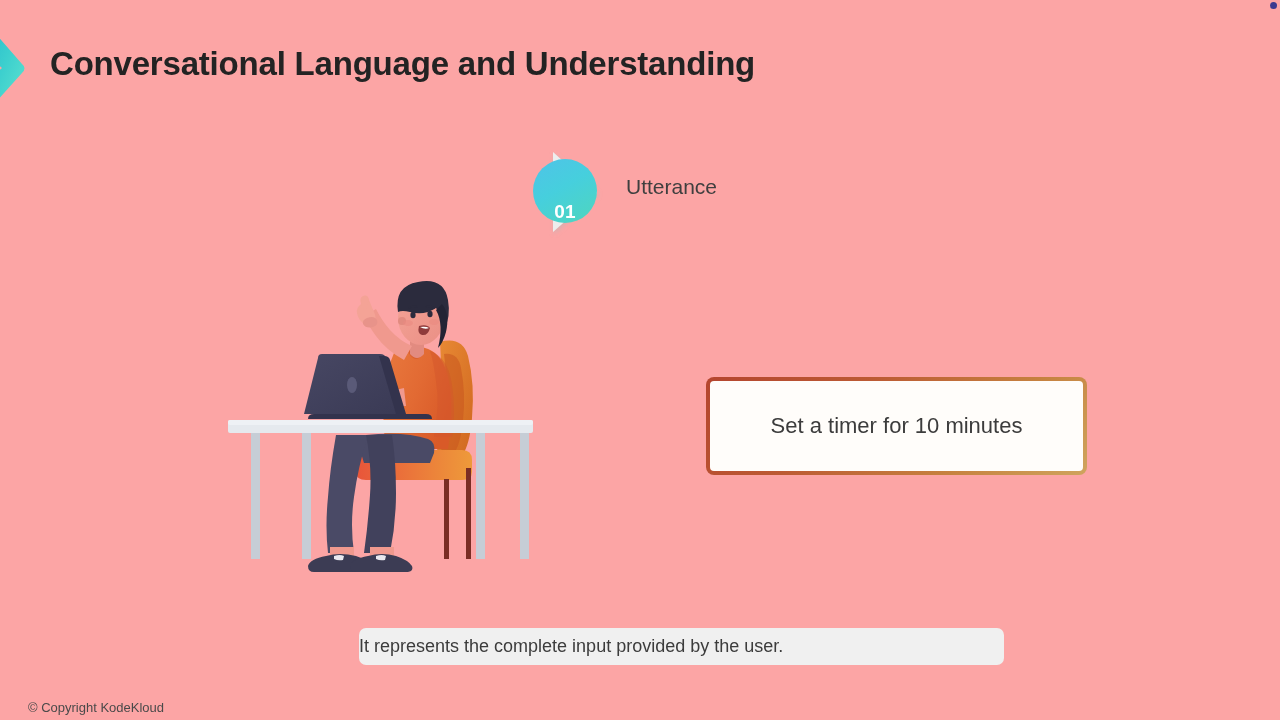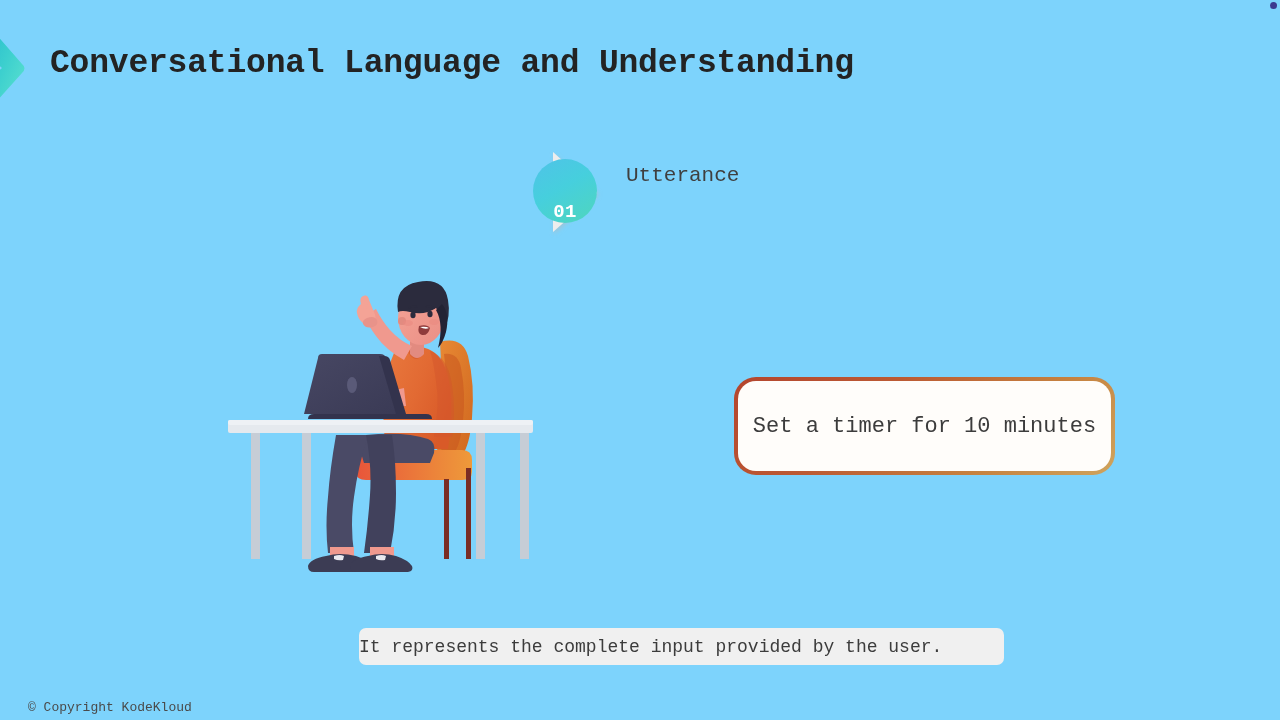--- a/index.html
+++ b/index.html
@@ -15,22 +15,21 @@
     background: #fffffb;
     font-family: "Liberation Sans", sans-serif;
     position: relative;
   }
 
   .slide {
     position: absolute;
     inset: 0;
     width: 1280px;
     height: 720px;
-    background: #7dd3fc;
-    font-family: Liberation Mono, monospace;
+    background: #fca5a5;
   }
 
   
   .corner-dot {
     position: absolute;
     top: 2px;
     left: 1270px;
     width: 7px;
     height: 7px;
     border-radius: 50%;
@@ -84,21 +83,21 @@
   }
   .step-number {
     color: #ffffff;
     font-size: 19px;
     font-weight: 600;
     letter-spacing: 0.3px;
   }
   .step-label {
     position: absolute;
     left: 93px;
-    top: 18px;
+    top: 29px;
     font-size: 21px;
     color: #3f3f3f;
     font-weight: 400;
     white-space: nowrap;
   }
 
   
   .illustration {
     position: absolute;
     left: 218px;
@@ -107,32 +106,31 @@
     height: 305px;
   }
 
   
   .utterance-box {
     position: absolute;
     left: 706px;
     top: 377px;
     width: 381px;
     height: 98px;
-    border-radius: 22px;
+    border-radius: 8px;
     background: #fffdf9;
     padding: 2px;
     background-image: linear-gradient(#fffdfa, #fffdfa),
                       linear-gradient(135deg, #b4452e 0%, #bc5a33 35%, #c6813f 70%, #cfa45d 100%);
     background-origin: border-box;
     background-clip: content-box, border-box;
     border: 2px solid transparent;
     display: flex;
     align-items: center;
     justify-content: center;
-    margin-left: 28px;
   }
   .utterance-text {
     font-size: 22px;
     color: #3c3c3c;
     font-weight: 400;
     text-align: center;
   }
 
   
   .caption-box {

